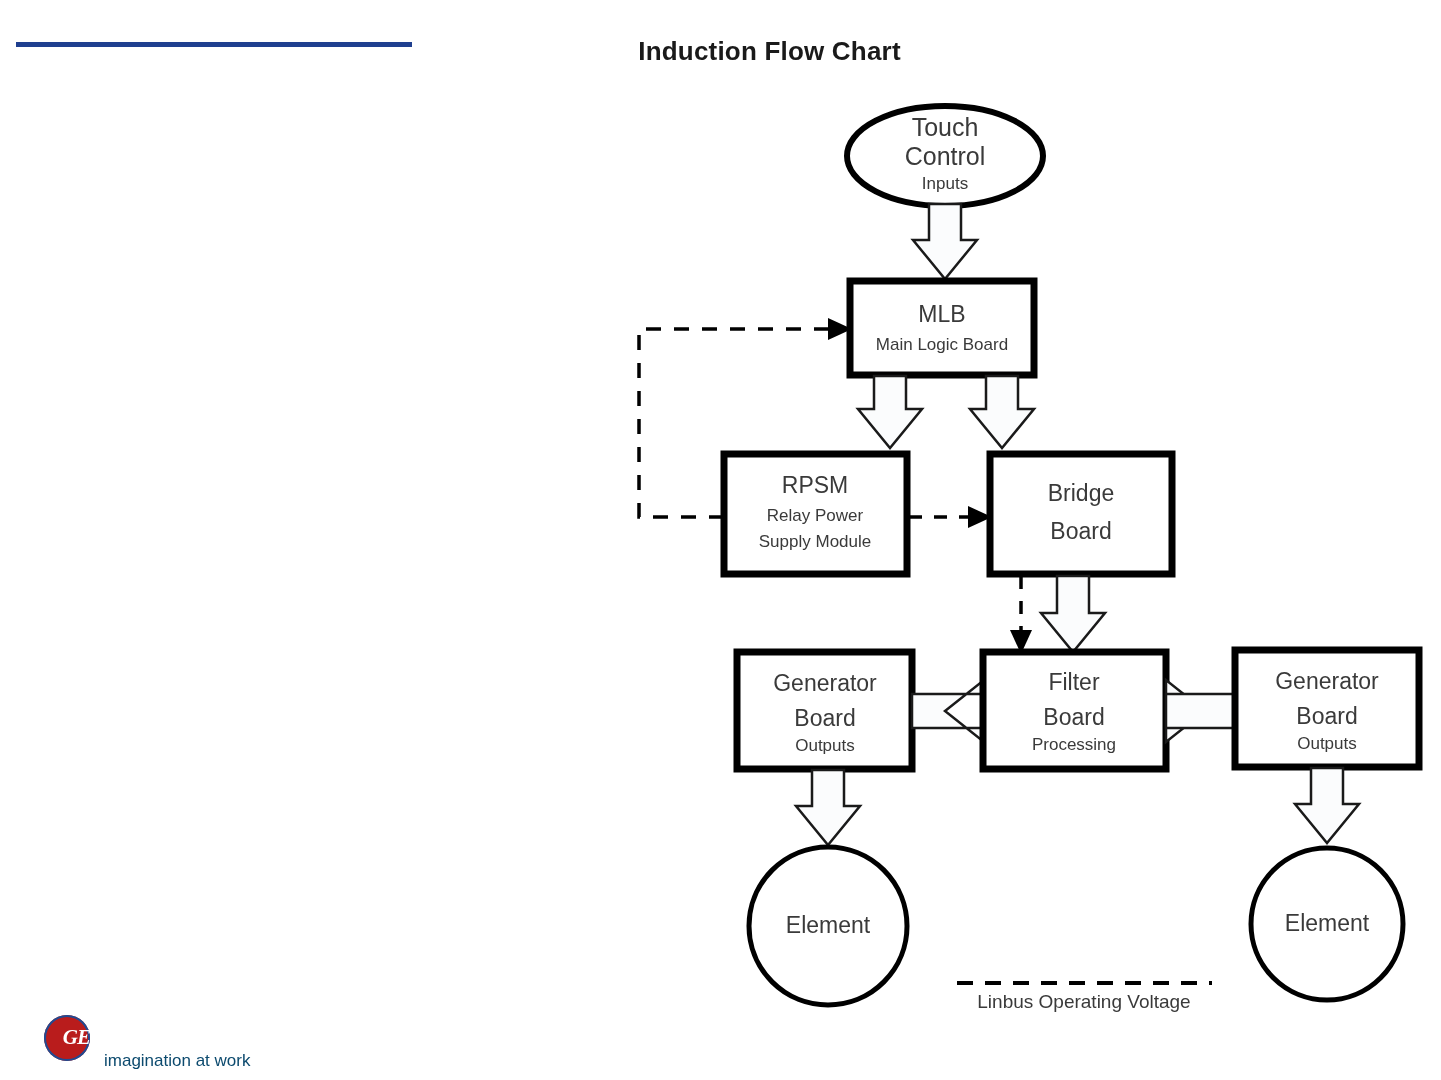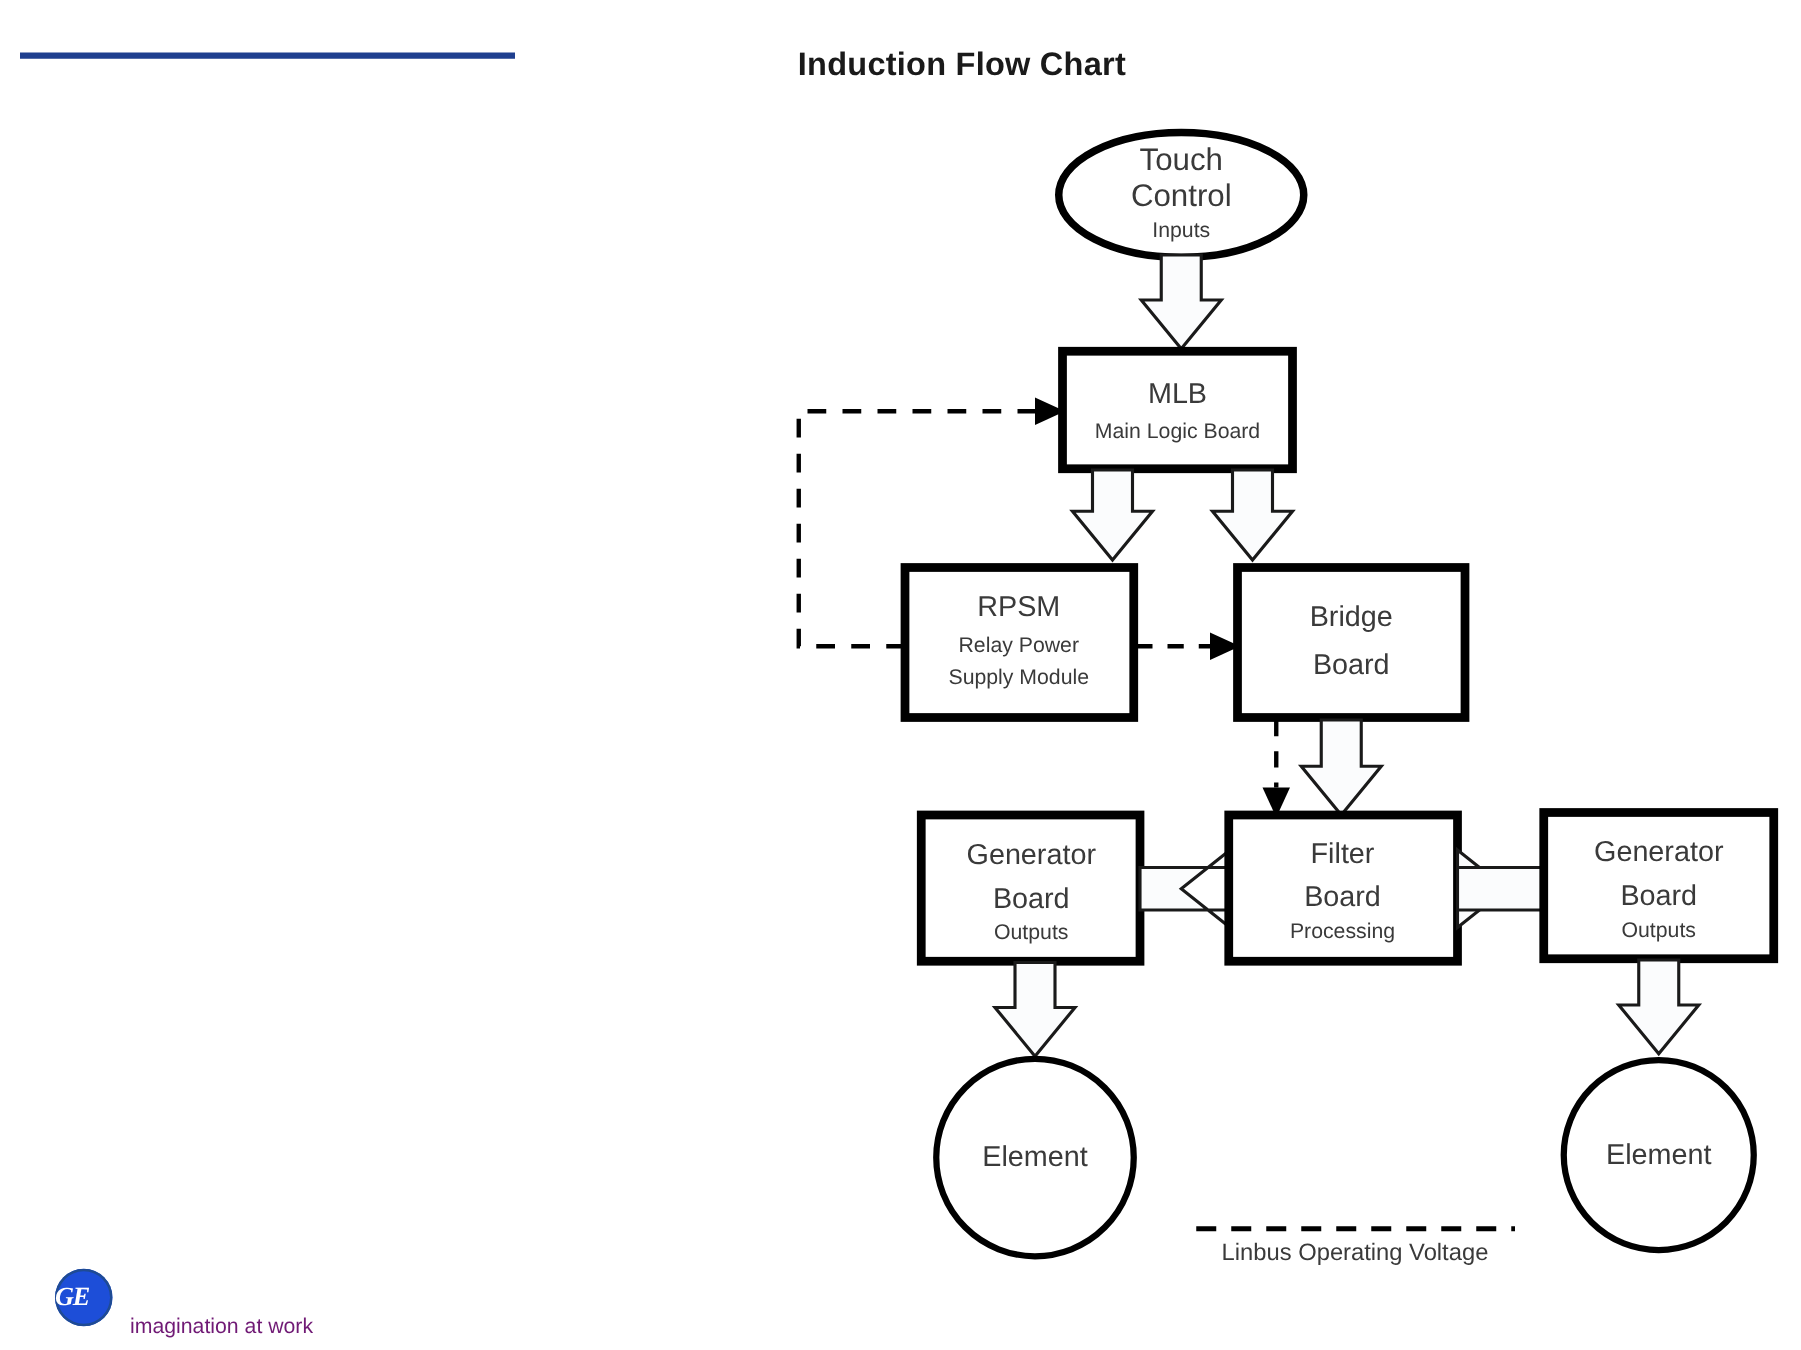--- a/index.html
+++ b/index.html
@@ -107,40 +107,40 @@
     left: 44px;
     top: 1004px;
     display: flex;
     align-items: center;
     gap: 14px;
   }
   #ge-mark {
     width: 46px;
     height: 46px;
     border-radius: 50%;
-    background: #1d4ed8;
+    background: #b91c1c;
     position: relative;
     display: flex;
     align-items: center;
-    justify-content: flex-start;
+    justify-content: flex-end;
     box-shadow: inset 0 0 0 2px #1f4b93;
   }
   #ge-mark .ge-letters {
     font-family: "Liberation Serif", serif;
     font-style: italic;
     font-weight: bold;
     font-size: 21px;
     color: #ffffff;
     letter-spacing: -1px;
     line-height: 1;
   }
   #ge-tagline {
     font-family: "Liberation Sans", sans-serif;
     font-size: 17px;
-    color: #701a75;
+    color: #0c4a6e;
     margin-top: 47px;
   }
 </style>
 </head>
 <body>
 
 <div id="top-rule"></div>
 
 <div id="slide-title">
   <span class="title-inner">Induction Flow Chart</span>

